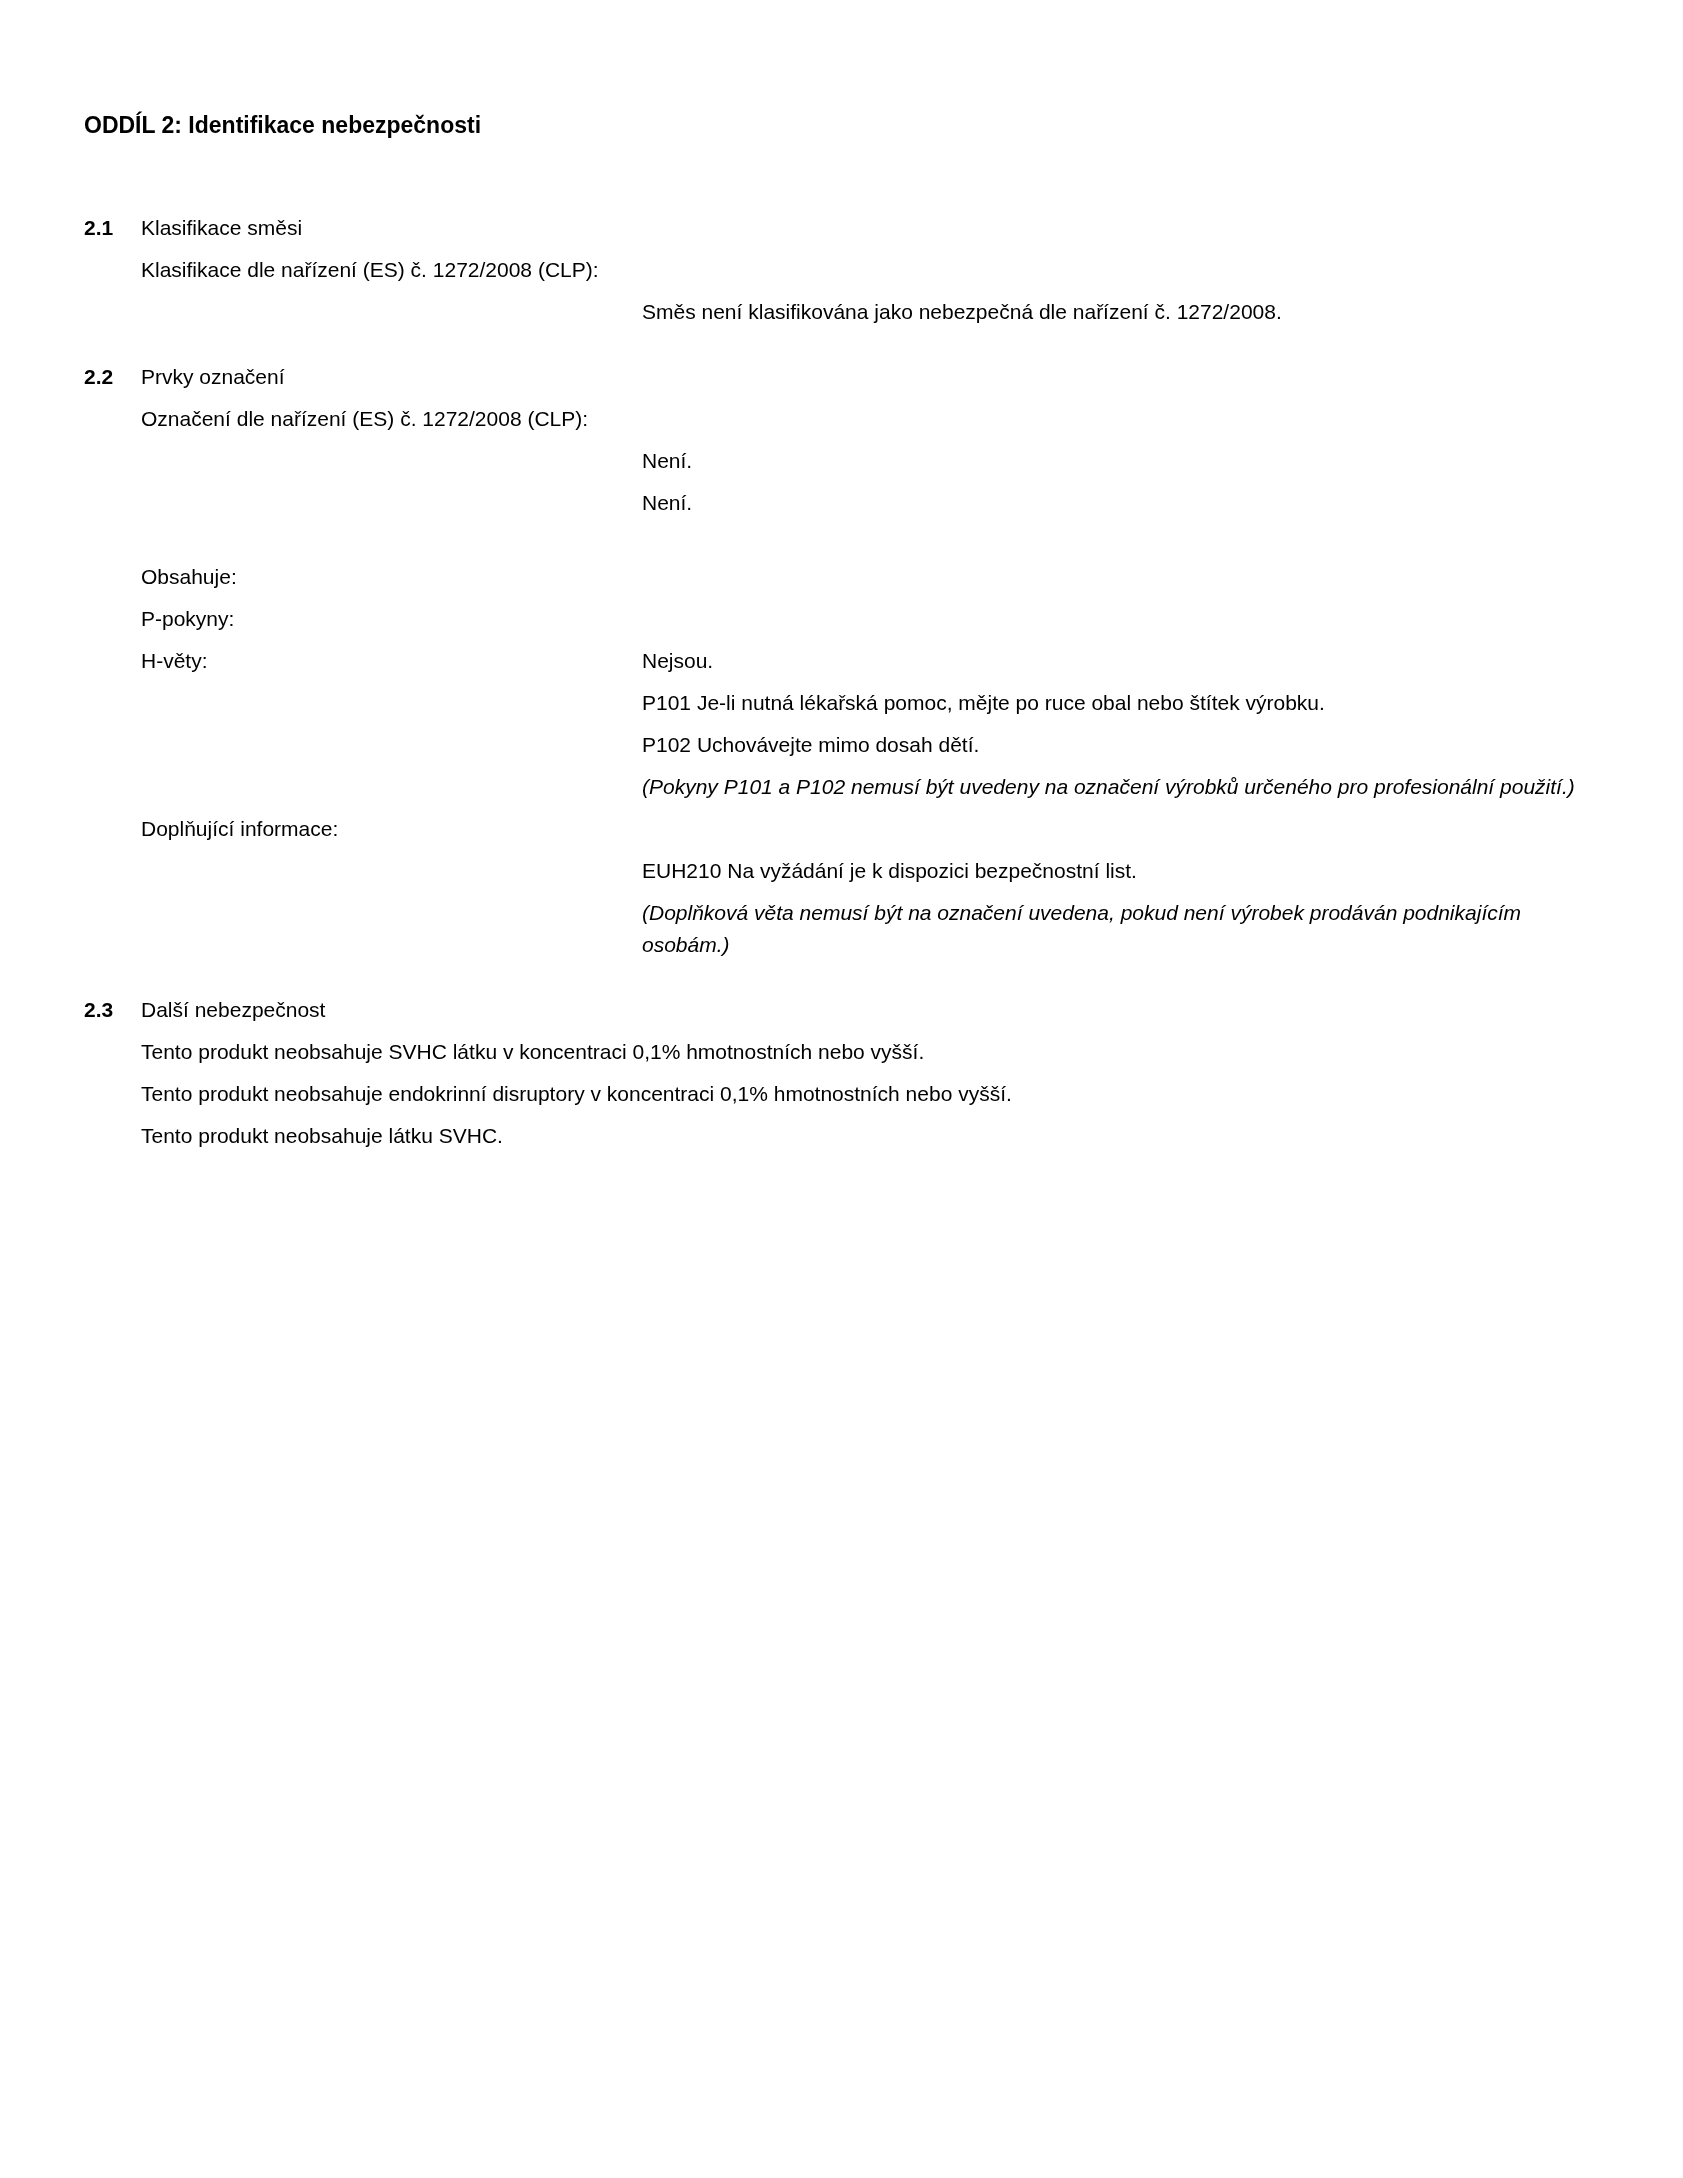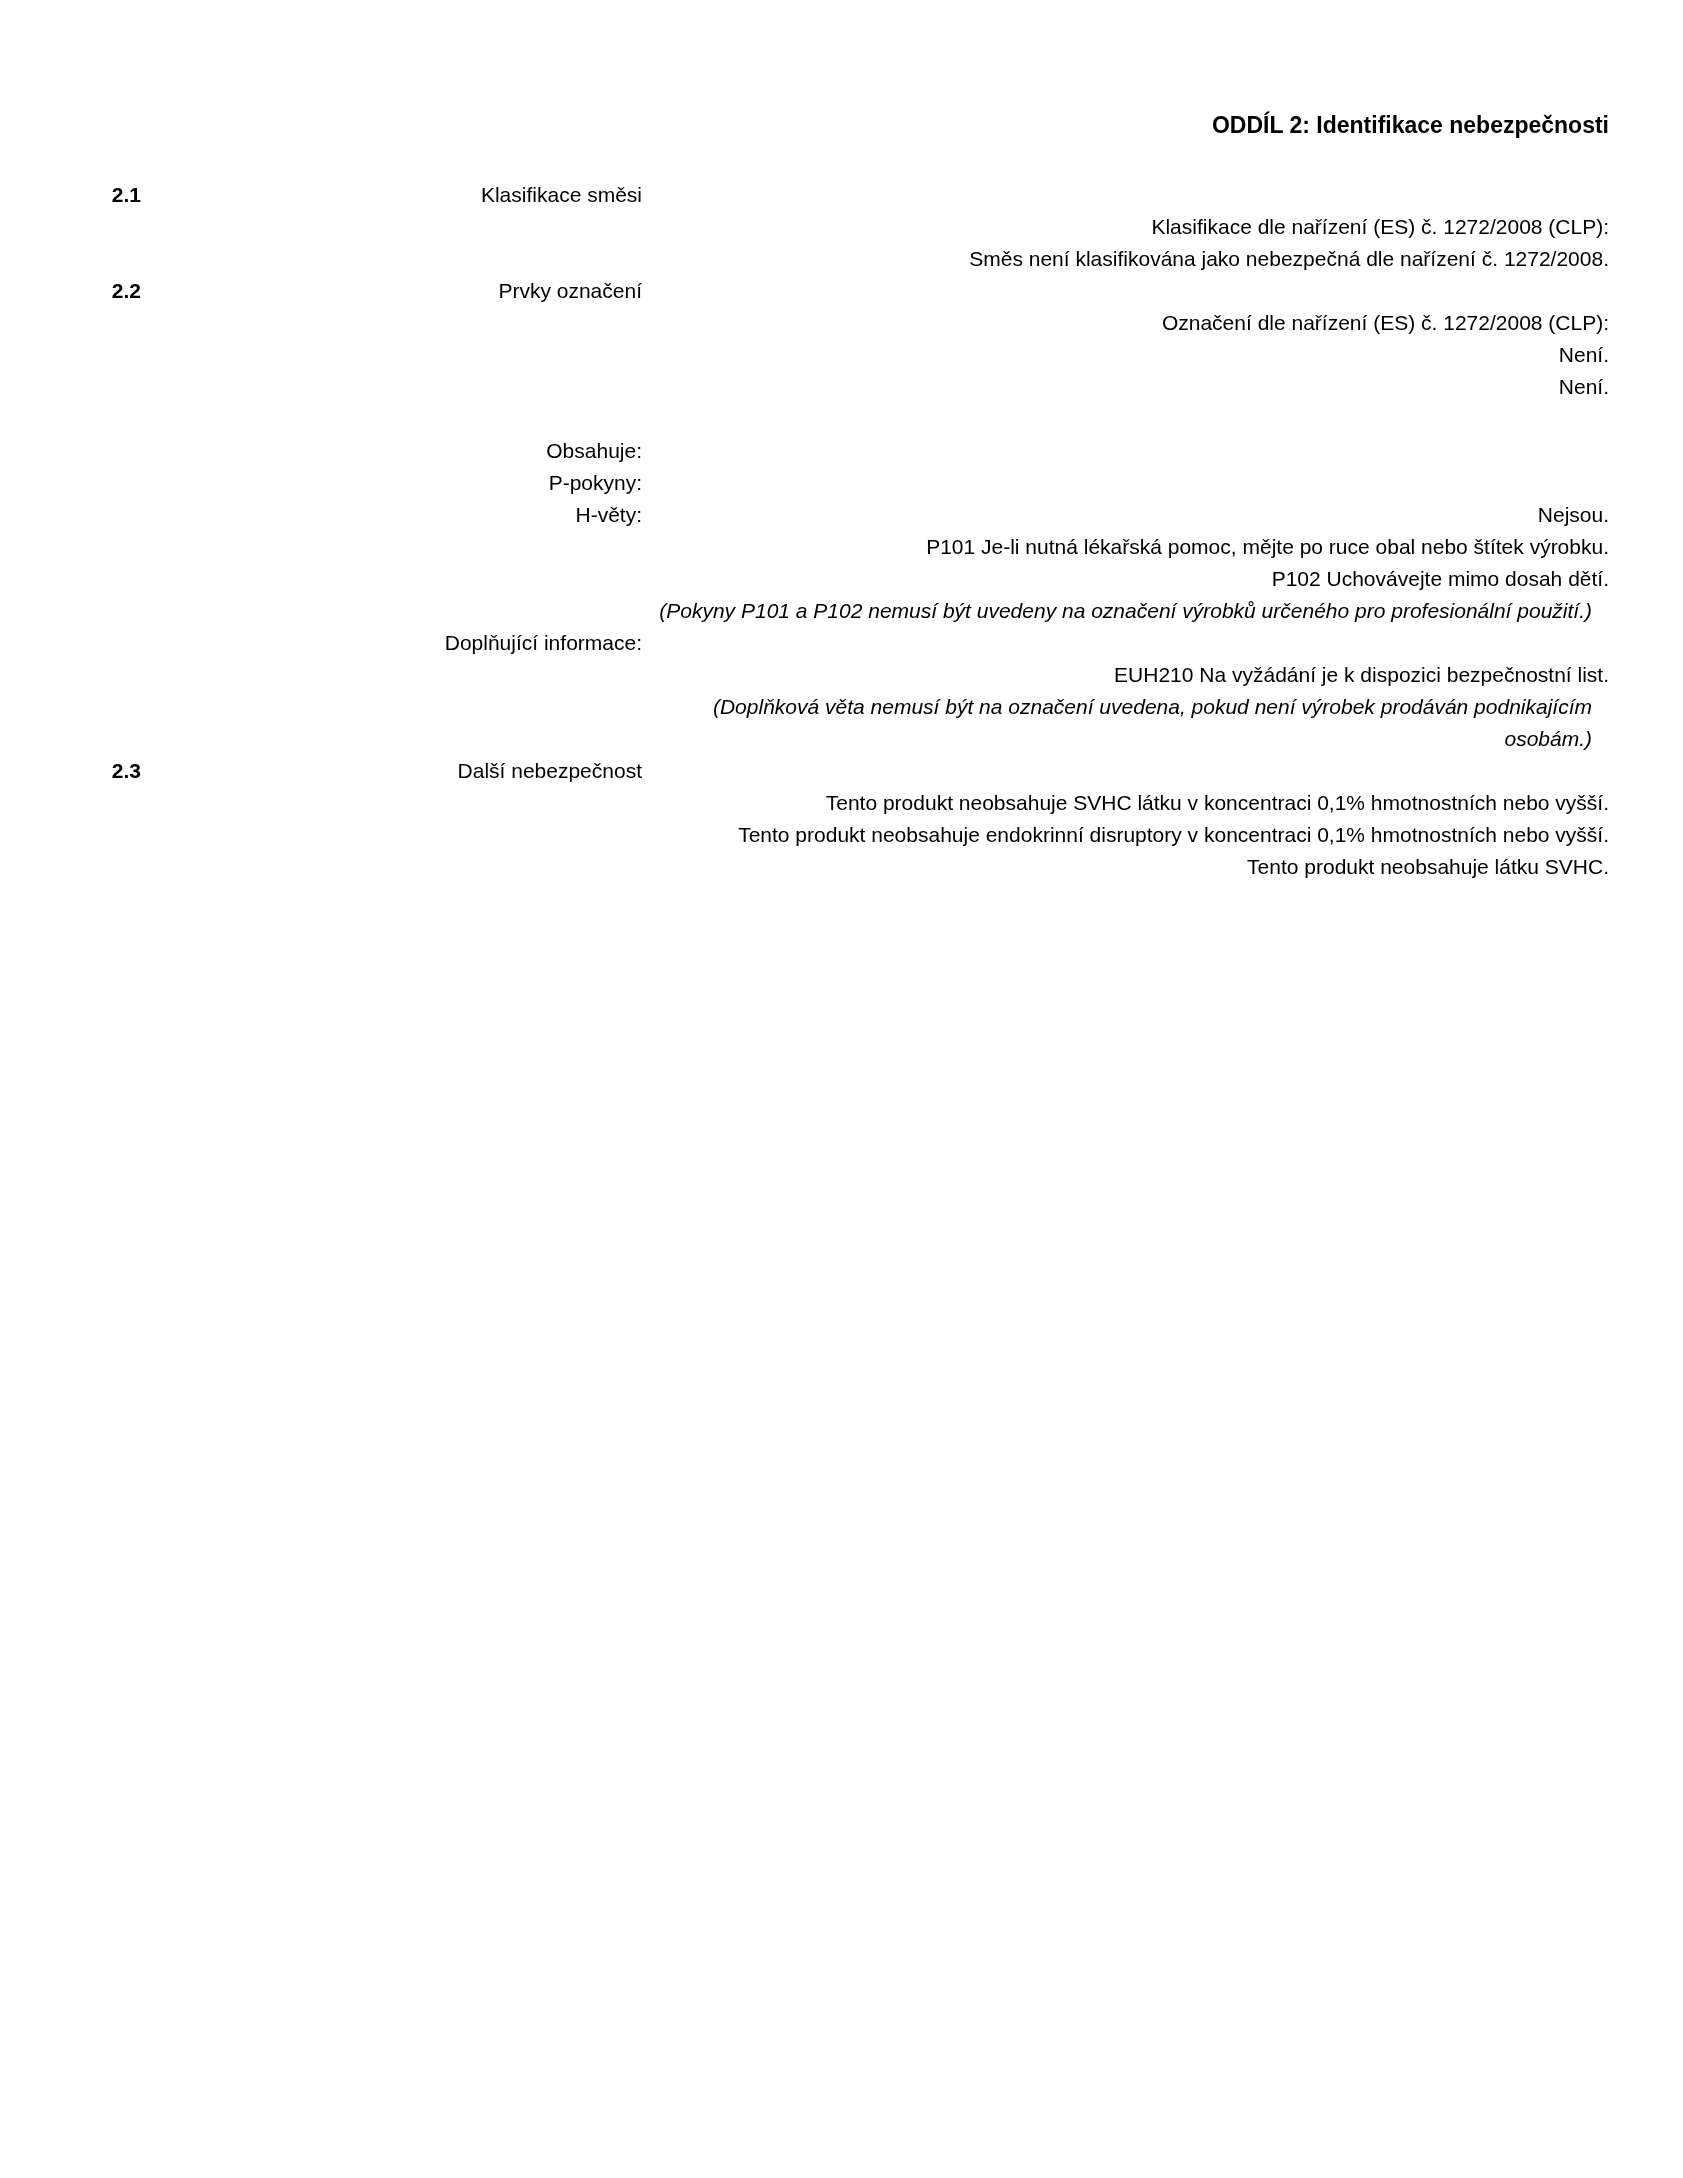--- a/index.html
+++ b/index.html
@@ -10,37 +10,36 @@
     position: relative;
     font-family: "Liberation Sans", sans-serif;
     color: #000000;
     overflow: hidden;
   }
   .page {
     position: absolute;
     top: 111px;
     left: 84px;
     width: 1525px;
-    text-align: right;
   }
   .section-heading {
     font-size: 23px;
     font-weight: bold;
     line-height: 28px;
     margin-bottom: 40px;
     letter-spacing: 0;
   }
   .rows { font-size: 21px; }
   .row {
     display: grid;
     grid-template-columns: 57px 501px 1fr;
     line-height: 32px;
     align-items: baseline;
   }
-  .row .num   { grid-column: 1; font-weight: bold; }
+  .row .num   { grid-column: 1; font-weight: bold; margin-top: 33px; }
   .row .label { grid-column: 2; }
   .row .value { grid-column: 3; }
   .row .span-rest { grid-column: 2 / 4; }
   .bold   { font-weight: normal; }
   .italic { font-style: italic; }
   .wrap-note { max-width: 950px; }
   .blank-row { height: 32px; }
   .body-line { line-height: 32px; }
 </style>
 </head>

